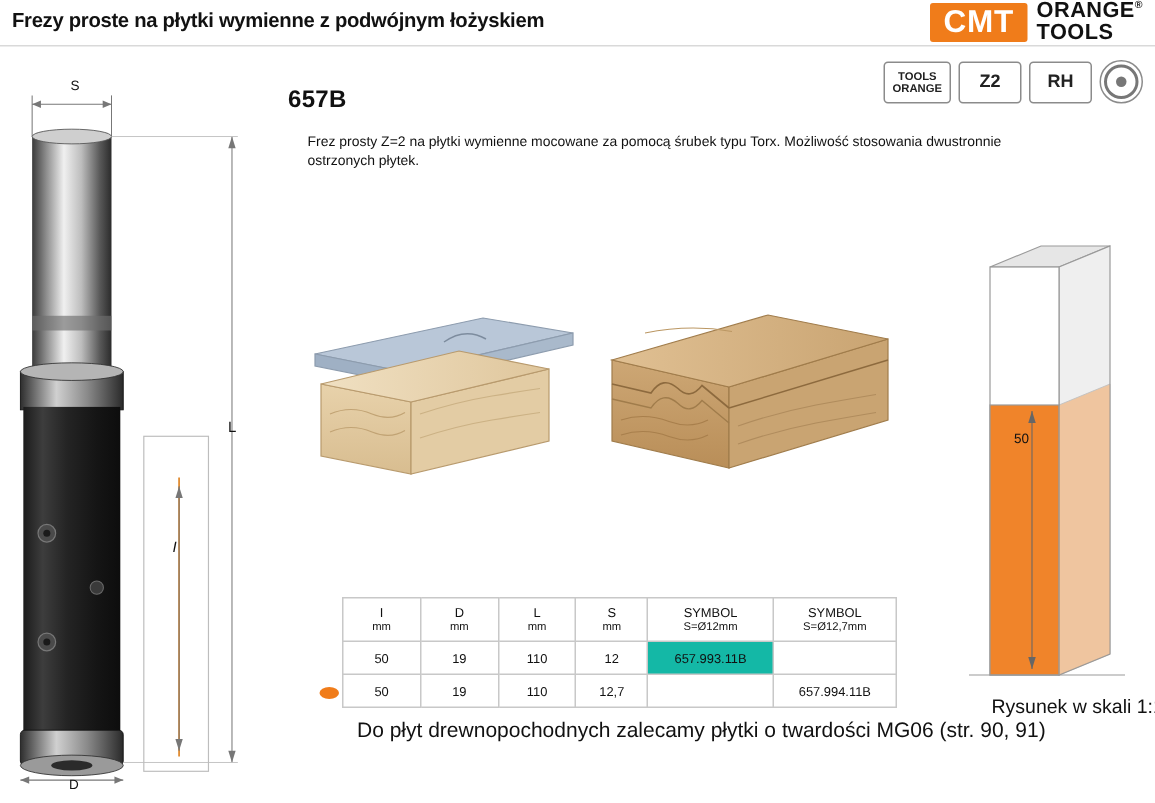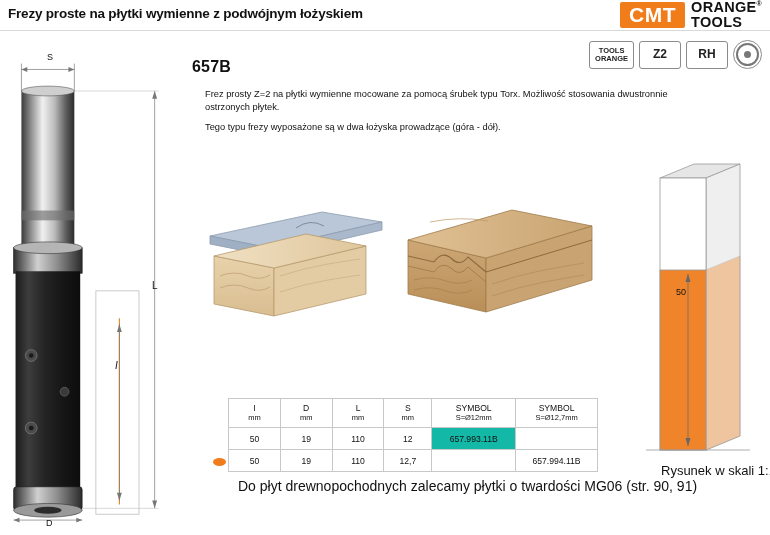--- a/index.html
+++ b/index.html
@@ -150,21 +150,20 @@
       <span>RH</span>
     </div>
     <div class="badge-round">
       <span class="bearing-ring"></span>
     </div>
   </div>
 
   <div class="code-title">657B</div>
   <div class="desc">
     <p>Frez prosty Z=2 na płytki wymienne mocowane za pomocą śrubek typu Torx. Możliwość stosowania dwustronnie ostrzonych płytek.</p>
-    <p>Tego typu frezy wyposażone są w dwa łożyska prowadzące (góra - dół).</p>
   </div>
 
   <svg class="tool-wrap" viewBox="0 0 180 490" width="180" height="490" style="position:absolute;left:0;top:44px;">
     <defs>
       <linearGradient id="shank" x1="0" y1="0" x2="1" y2="0">
         <stop offset="0%" stop-color="#3a3a3a"></stop>
         <stop offset="18%" stop-color="#8e8e8e"></stop>
         <stop offset="40%" stop-color="#f0f0f0"></stop>
         <stop offset="62%" stop-color="#bdbdbd"></stop>
         <stop offset="85%" stop-color="#5a5a5a"></stop>

